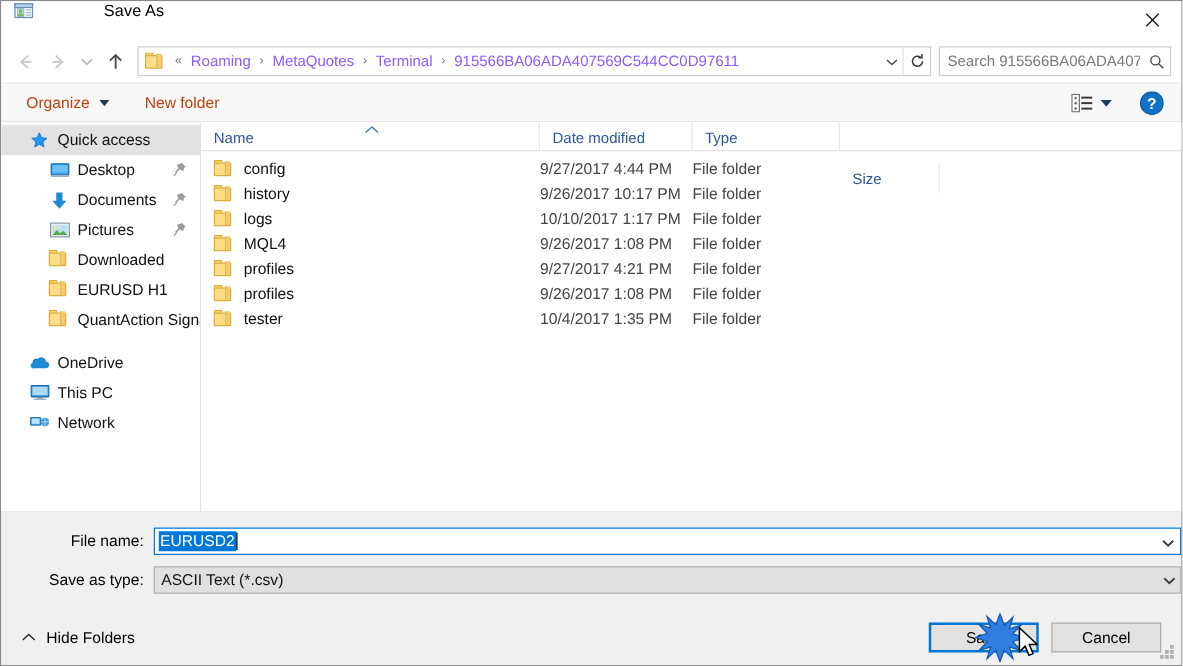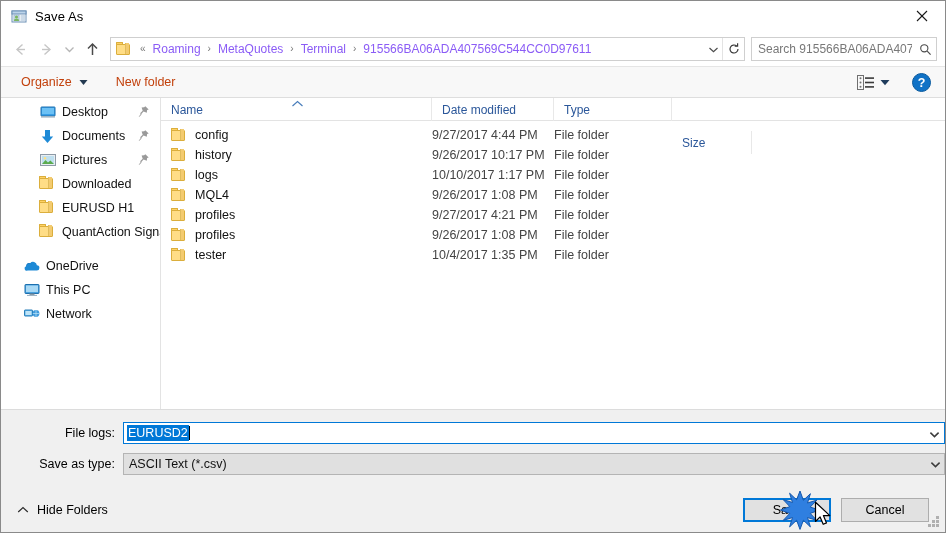--- a/index.html
+++ b/index.html
@@ -19,23 +19,23 @@
     border: 1px solid #8a8a8a;
     display: flex;
     flex-direction: column;
   }
 
   
   .titlebar {
     height: 31px;
     background: #ffffff;
     display: flex;
-    align-items: center;
-    flex: 0 0 auto;
-    position: relative;
+    flex: 0 0 auto;
+    position: relative;
+    gap: 48px;
   }
   .title-icon {
     width: 16px; height: 16px;
     margin-left: 10px; margin-right: 8px;
     position: relative;
     flex: 0 0 auto;
   }
   .title-text {
     font-size: 13px;
     color: #000;
@@ -519,20 +519,28 @@
           <text x="9.5" y="14" font-family="Liberation Sans, sans-serif" font-size="12.5" font-weight="bold" fill="#ffffff" text-anchor="middle">?</text>
         </svg>
       </div>
     </div>
   </div>
 
   <div class="body">
 
     <div class="sidebar">
 
+      <div class="side-item lvl0 selected">
+        <span class="side-ic">
+          <svg width="15" height="15" viewBox="0 0 15 15">
+            <path d="M7.5 1.2l1.8 4.0 4.3.4-3.3 2.9 1.0 4.2-3.8-2.3-3.8 2.3 1.0-4.2L1.4 5.6l4.3-.4z" fill="#2196f3" stroke="#1565c0" stroke-width="0.6"></path>
+          </svg>
+        </span>
+        <span class="side-label">Quick access</span>
+      </div>
 
       <div class="side-item lvl1">
         <span class="side-ic">
           <svg width="16" height="14" viewBox="0 0 16 14">
             <rect x="1" y="2" width="14" height="9" rx="0.5" fill="#3aa0e8" stroke="#1c6fae"></rect>
             <rect x="2" y="3" width="12" height="6" fill="#6cc1f5"></rect>
             <rect x="1" y="11" width="14" height="1.6" fill="#9fb4c4"></rect>
           </svg>
         </span>
         <span class="side-label">Desktop</span>
@@ -773,21 +781,21 @@
           <div class="cell-type">File folder</div>
           <div class="cell-size"></div>
         </div>
 
       </div>
     </div>
   </div>
 
   <div class="formarea">
     <div class="formrow">
-      <div class="formlabel">File logs:</div>
+      <div class="formlabel">File name:</div>
       <div class="fieldwrap">
         <div class="fname-field">
           <span class="sel-text">EURUSD2</span>
           <span class="caret"></span>
           <span class="dd-arrow">
             <svg width="11" height="9" viewBox="0 0 11 9">
               <path d="M1.4 2.6L5.5 6.6L9.6 2.6" fill="none" stroke="#3c3c3c" stroke-width="1.5"></path>
             </svg>
           </span>
         </div>

